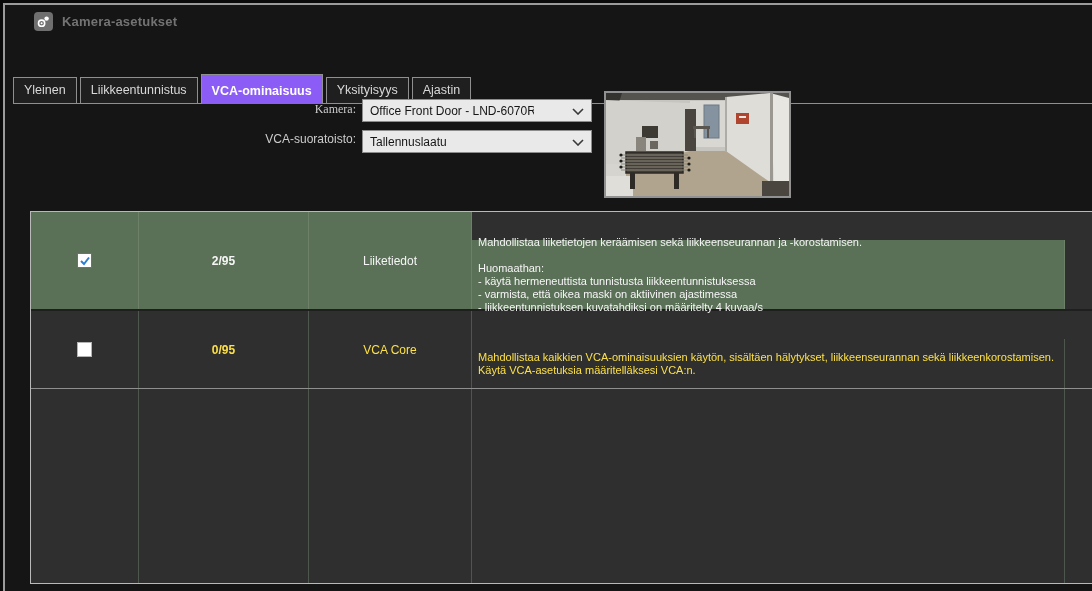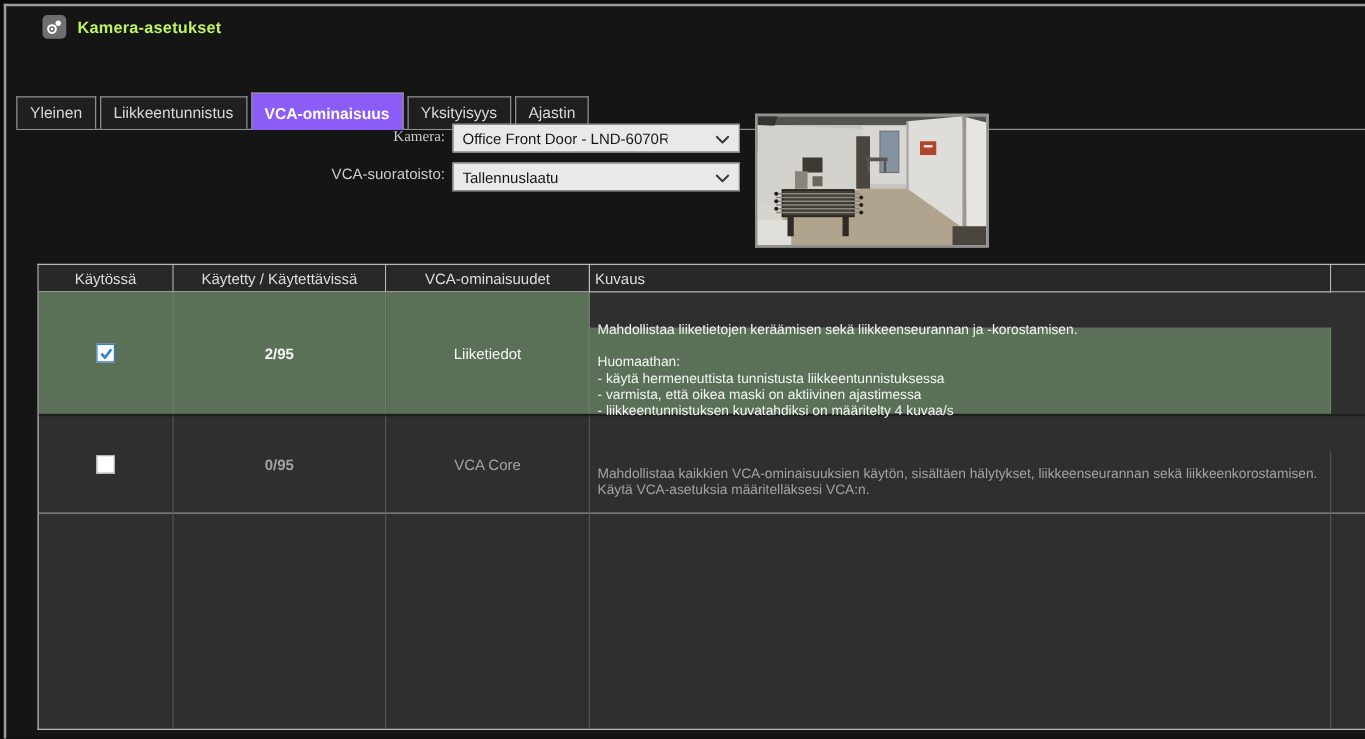--- a/index.html
+++ b/index.html
@@ -9,21 +9,21 @@
     background:#0a0a0a; font-family:"Liberation Sans", sans-serif;
   }
   .window {
     position:absolute; top:3px; left:3px; right:0; bottom:0;
     border-top:2px solid #9b9b9b; border-left:2px solid #9b9b9b;
     background:#151515;
   }
   
   .titlebar { position:absolute; top:8px; left:34px; right:0; height:26px; display:flex; align-items:center; }
   .app-icon { width:19px; height:19px; background:#6f6f6f; border-radius:4px; display:flex; align-items:center; justify-content:center; margin-right:9px; }
-  .title-text { color:#bef264; font-size:13px; font-weight:bold; letter-spacing:0.2px; }
+  .title-text { color:#737373; font-size:13px; font-weight:bold; letter-spacing:0.2px; }
   
   .tabbar { position:absolute; top:55px; left:13px; right:0; height:29px; display:flex; align-items:flex-end; border-bottom:1px solid #8f8f8f;margin-top:20px; }
   .tab {
     border:1px solid #8f8f8f; border-bottom:none; background:#1f1f1f; color:#d9d9d9;
     font-size:12.5px; padding:5px 10px 6px 10px; margin-right:3px; white-space:nowrap; cursor:default;
   }
   .tab.selected { background:#8b5cf6; color:#ffffff; font-weight:bold; padding-top:9px; margin-bottom:-1px; }
   
   .form-label { position:absolute; width:260px; text-align:right; color:#cccccc; font-size:12px; }
   .lbl-camera { left:96px; top:102px;font-family:Liberation Serif, serif; }
@@ -44,21 +44,21 @@
     border:1px solid #b9b9b9; border-right:none; background:#2e2f2e;
     display:flex; flex-direction:column;
   }
   .thead { display:flex; height:22px; flex:0 0 auto; }
   .th {
     background:#282828; border-right:1px solid #b9b9b9; border-bottom:1px solid #b9b9b9;
     color:#dedede; font-size:12px; display:flex; align-items:center; justify-content:center;
     flex:0 0 auto;
   }
   .row { display:flex; flex:0 0 auto; }
-  .cell { flex:0 0 auto; display:flex; align-items:center; justify-content:center; border-right:1px solid #4d574d; color:#a3a3a3; }
+  .cell { flex:0 0 auto; display:flex; align-items:center; justify-content:center; border-right:1px solid #4d574d; color:#fde047; }
   .c1 { width:108px; } .c2 { width:170px; } .c3 { width:163px; } .c4 { width:593px; } .c5 { flex:1 1 auto; border-right:none; }
   .th.c4 { justify-content:flex-start; padding-left:4px; }
   .row1 { height:99px; border-bottom:2px solid #1f1f1f; }
   .row2 { height:78px; border-bottom:1px solid #8f8f8f; }
   .row-filler { flex:1 1 auto; }
   .row.highlight .cell { background:#5a7057; border-right-color:#6d8168; color:#f6f6f6; }
   .row.highlight .cell.c5 { background:#2e2f2e; border-right:none; }
   .val { font-size:12px; font-weight:bold; }
   .feat { font-size:12px; }
   .desc {
@@ -156,27 +156,20 @@
       <circle cx="83" cy="71" r="1.6"></circle>
         <circle cx="15" cy="74" r="1.6"></circle>
         <circle cx="83" cy="77" r="1.6"></circle>
     </g>
     <rect x="24" y="80" width="5" height="16" fill="#2e2b26"></rect>
     <rect x="68" y="80" width="5" height="16" fill="#2e2b26"></rect>
   </svg>
 </div>
 
 <div class="table">
-  <div class="thead">
-    <div class="th c1">Käytössä</div>
-    <div class="th c2">Käytetty / Käytettävissä</div>
-    <div class="th c3">VCA-ominaisuudet</div>
-    <div class="th c4">Kuvaus</div>
-    <div class="th c5"></div>
-  </div>
 
   <div class="row row1 highlight">
     <div class="cell c1">
       <div class="checkbox checked">
         <svg width="12" height="12" viewBox="0 0 12 12">
             <polyline points="2,6 5,9 10,2.5" fill="none" stroke="#2f7fd0" stroke-width="2"></polyline>
           </svg>
       </div>
     </div>
     <div class="cell c2 val">2/95</div>

